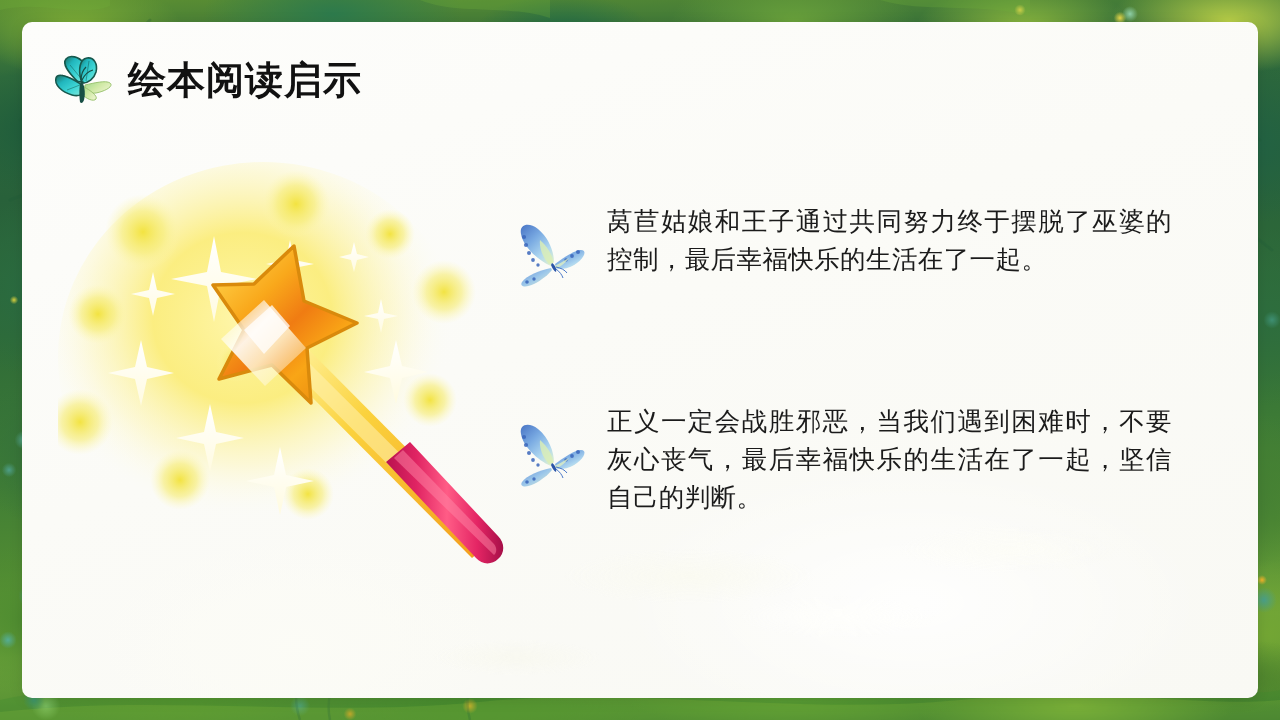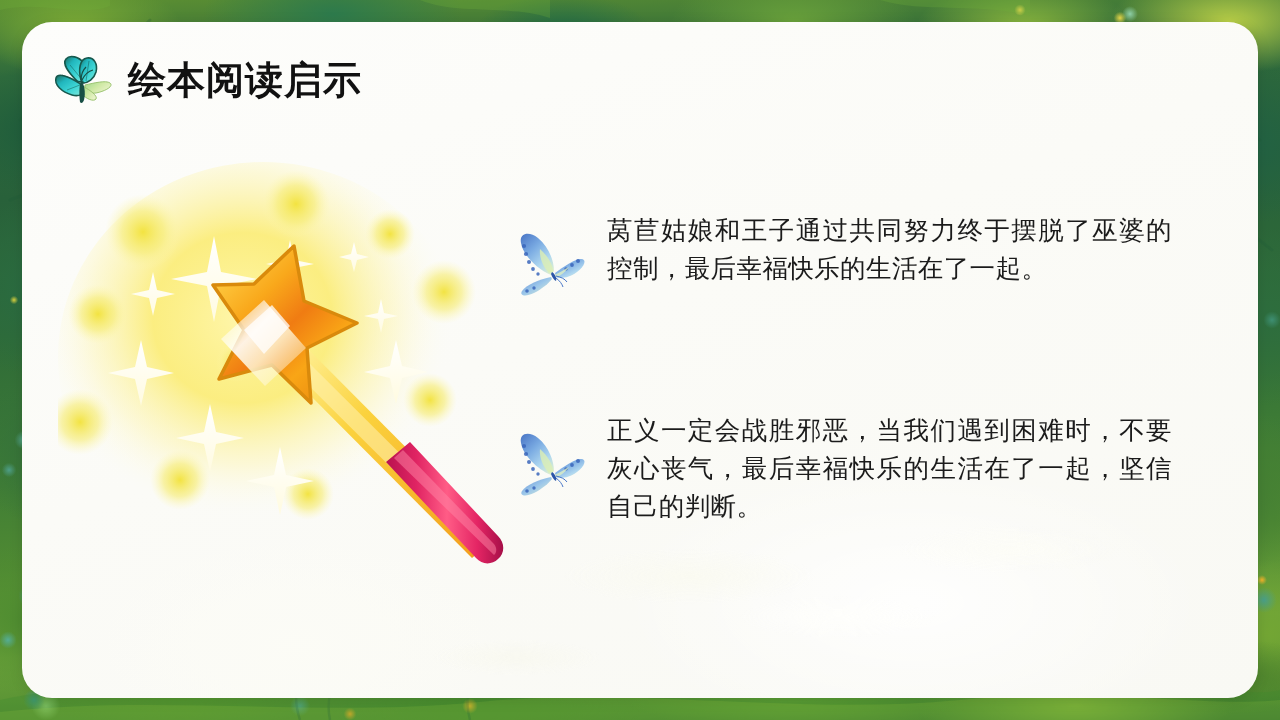--- a/index.html
+++ b/index.html
@@ -93,21 +93,21 @@
 
   
   .bg-blades { opacity:.5; }
   .bg-blades svg { width:100%; height:100%; display:block; }
 
   
   #card {
     position:absolute;
     left:22px; top:22px;
     width:1236px; height:676px;
-    border-radius:30px;
+    border-radius:10px;
     background:
       radial-gradient(ellipse 420px 200px at 72% 86%, rgba(255,255,255,.85) 0%, rgba(255,255,255,0) 70%),
       radial-gradient(ellipse 300px 160px at 22% 92%, rgba(252,252,246,.9) 0%, rgba(255,255,255,0) 72%),
       linear-gradient(160deg,#fdfdfb 0%, #fbfbf7 45%, #f9f9f4 100%);
     box-shadow:0 2px 14px rgba(0,0,0,.10);
     overflow:hidden;
   }
 
   
   .card-texture {
@@ -152,21 +152,20 @@
   
   #bullets {
     position:absolute;
     left:485px; top:180px;
     width:700px;
   }
   .bullet-row {
     display:flex;
     align-items:flex-start;
     gap:14px;
-    margin-top:9px;
   }
   .bullet-row + .bullet-row { margin-top:108px; }
 
   .bullet-icon { width:86px; height:74px; flex:0 0 auto; margin-top:18px; }
   .bullet-icon svg { display:block; width:100%; height:100%; }
 
   .bullet-text {
     font-family:"DejaVu Sans","Liberation Sans",sans-serif;
     font-size:25.5px;
     line-height:38px;

